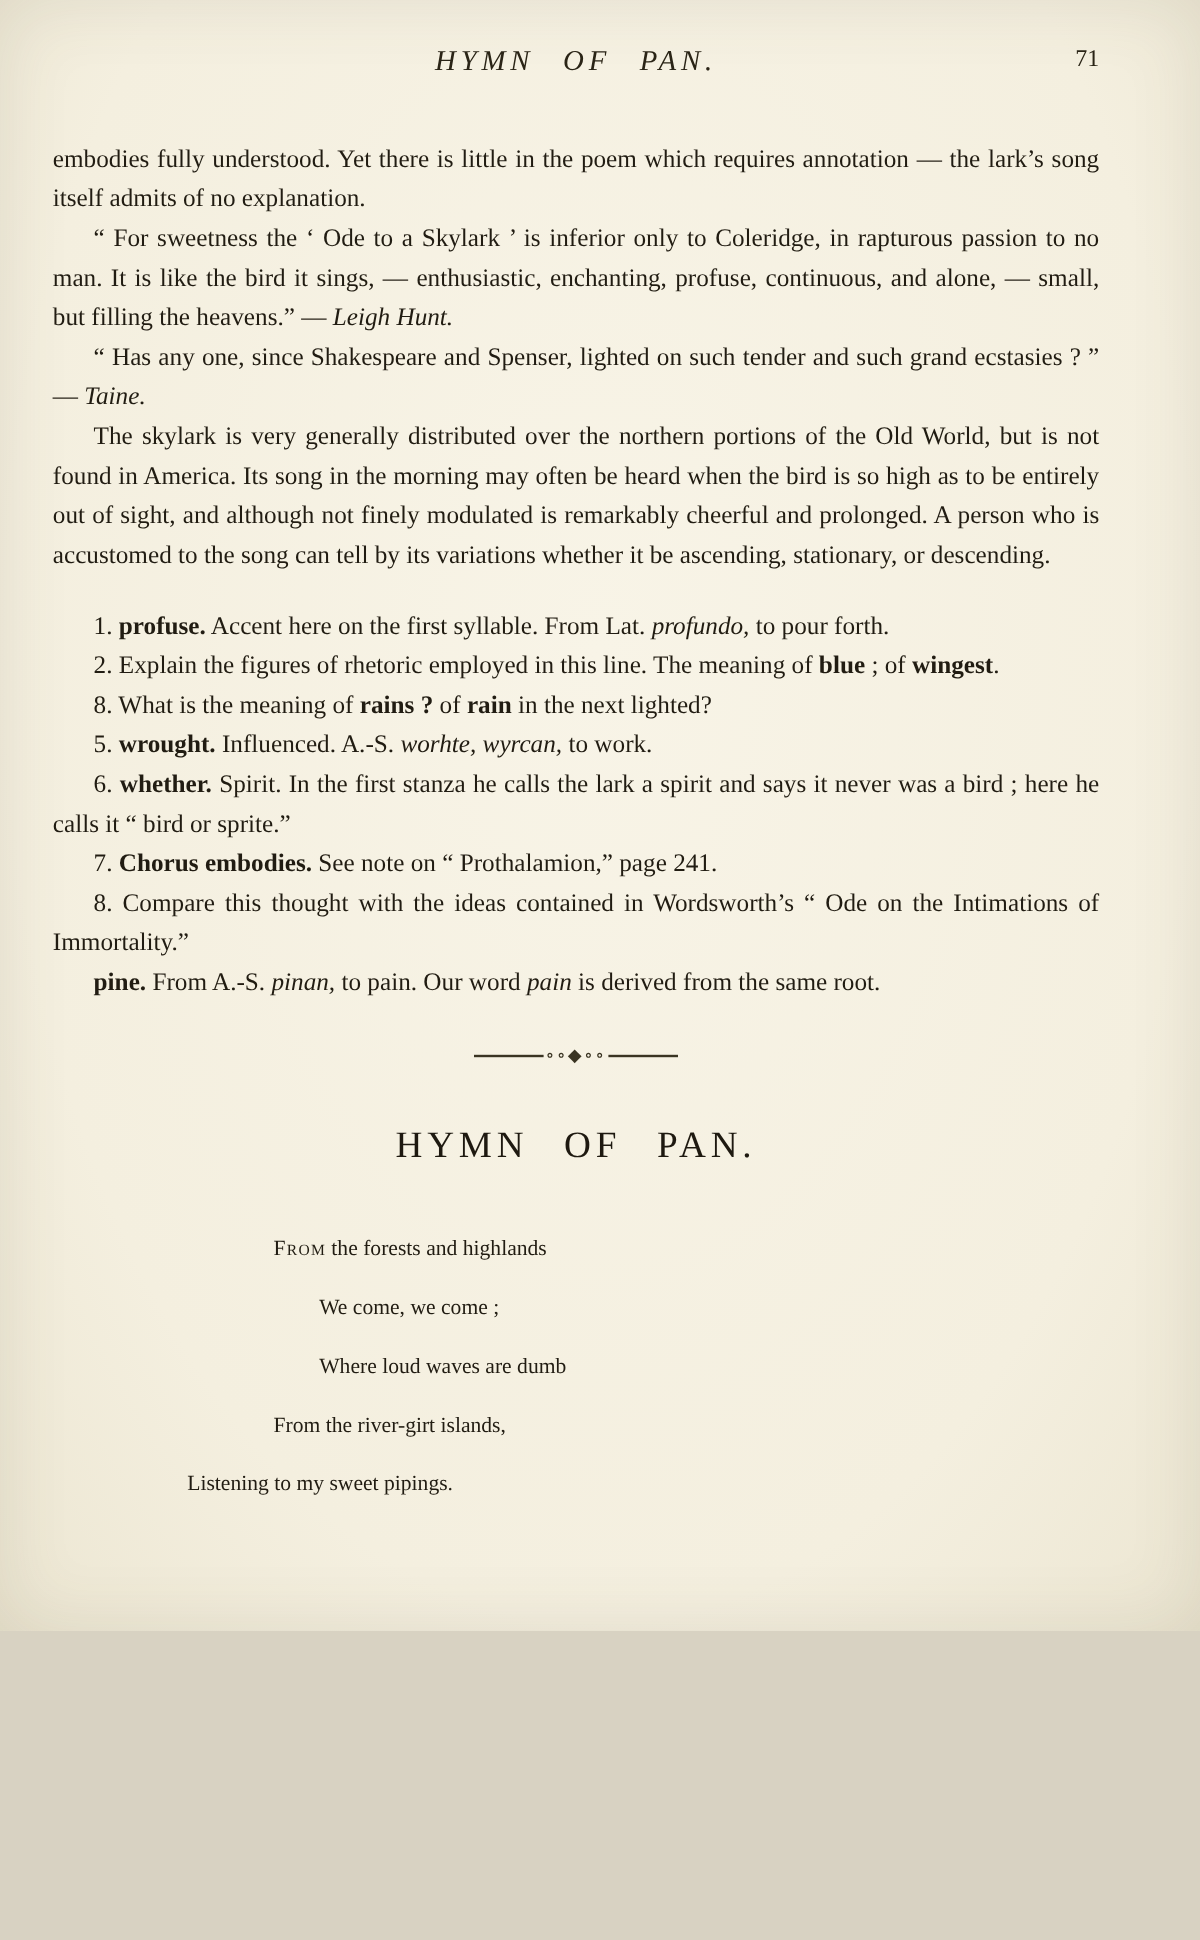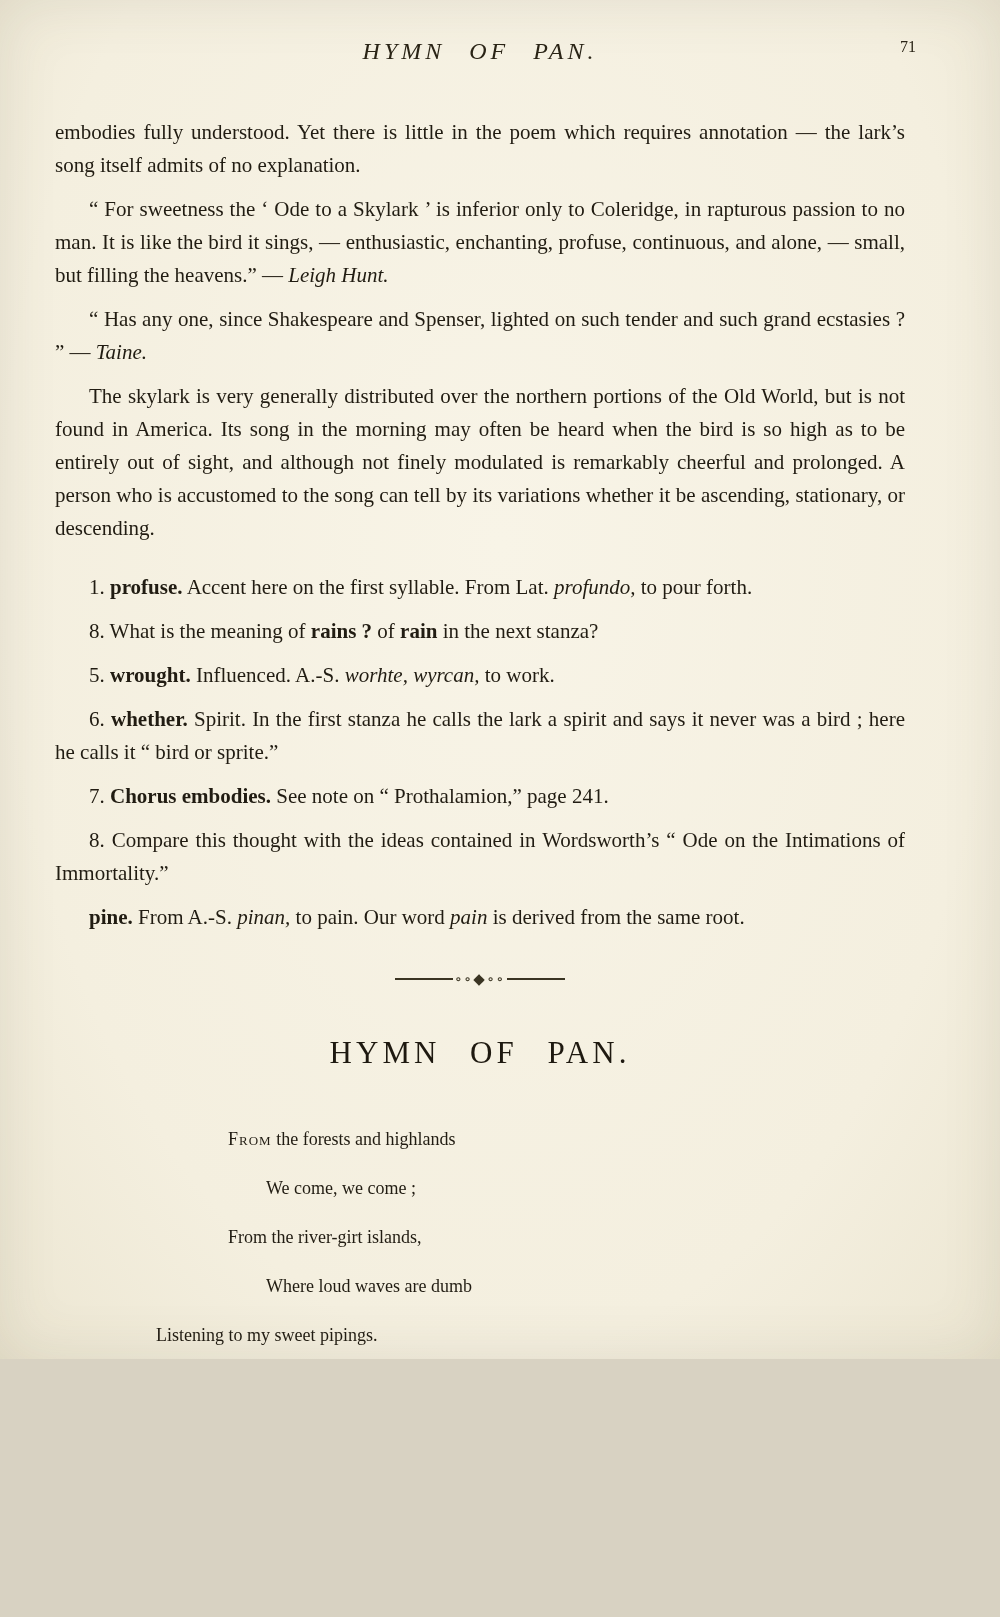--- a/index.html
+++ b/index.html
@@ -30,29 +30,29 @@
     font-style: italic;
     font-size: 24px;
     letter-spacing: 4px;
     word-spacing: 14px;
     color: #2a2416;
   }
   .page-number {
     position: absolute;
     right: 0;
     top: 0;
-    font-size: 16px;
+    font-size: 20px;
     color: #2a2416;
   }
   .text-block {
     font-size: 21px;
     line-height: 33px;
   }
   .para, .note {
-    margin: 11px;
+    margin: 0;
     text-align: justify;
   }
   .para.indent-1, .note.indent-1 { text-indent: 34px; }
   .notes-block { margin-top: 26px; }
   .seg-b { font-weight: bold; }
   .seg-i { font-style: italic; }
   .seg-sc { font-variant: small-caps; letter-spacing: 1px; }
   .ornament {
     margin-top: 40px;
     display: flex;
@@ -104,39 +104,40 @@
 
     <div class="paragraphs-block">
         <p class="para indent-0"><span>embodies fully understood.  Yet there is little in the poem which requires annotation — the lark’s song itself admits of no explanation.</span></p>
         <p class="para indent-1"><span>“ For sweetness the ‘ Ode to a Skylark ’ is inferior only to Coleridge, in rapturous passion to no man.  It is like the bird it sings, — enthusiastic, enchanting, profuse, continuous, and alone, — small, but filling the heavens.” — </span><span class="seg-i">Leigh Hunt.</span></p>
         <p class="para indent-1"><span>“ Has any one, since Shakespeare and Spenser, lighted on such tender and such grand ecstasies ? ” — </span><span class="seg-i">Taine.</span></p>
         <p class="para indent-1"><span>The skylark is very generally distributed over the northern portions of the Old World, but is not found in America.  Its song in the morning may often be heard when the bird is so high as to be entirely out of sight, and although not finely modulated is remarkably cheerful and prolonged.  A person who is accustomed to the song can tell by its variations whether it be ascending, stationary, or descending.</span></p>
       </div>
 
     <div class="notes-block">
         <p class="note indent-1"><span>1. </span><span class="seg-b">profuse.</span><span>  Accent here on the first syllable.  From Lat. </span><span class="seg-i">profundo,</span><span> to pour forth.</span></p>
-        <p class="note indent-1"><span>8.  What is the meaning of </span><span class="seg-b">rains ?</span><span> of </span><span class="seg-b">rain</span><span> in the next stanza?</span></p>
+        <p class="note indent-1"><span>2.  Explain the figures of rhetoric employed in this line.  The meaning of </span><span class="seg-b">blue</span><span> ; of </span><span class="seg-b">wingest</span><span>.</span></p>
+        <p class="note indent-1"><span>8.  What is the meaning of </span><span class="seg-b">rains ?</span><span> of </span><span class="seg-b">rain</span><span> in the next lighted?</span></p>
         <p class="note indent-1"><span>5. </span><span class="seg-b">wrought.</span><span>  Influenced.  A.-S. </span><span class="seg-i">worhte, wyrcan,</span><span> to work.</span></p>
         <p class="note indent-1"><span>6. </span><span class="seg-b">whether.</span><span>  Spirit.  In the first stanza he calls the lark a spirit and says it never was a bird ;  here he calls it “ bird or sprite.”</span></p>
         <p class="note indent-1"><span>7. </span><span class="seg-b">Chorus embodies.</span><span>  See note on “ Prothalamion,” page 241.</span></p>
         <p class="note indent-1"><span>8.  Compare this thought with the ideas contained in Wordsworth’s “ Ode on the Intimations of Immortality.”</span></p>
         <p class="note indent-1"><span class="seg-b">pine.</span><span>  From A.-S. </span><span class="seg-i">pinan,</span><span> to pain.  Our word </span><span class="seg-i">pain</span><span> is derived from the same root.</span></p>
       </div>
 
     <div class="ornament">
       <span class="orn-line"></span>
       <span class="orn-center">∘∘◆∘∘</span>
       <span class="orn-line"></span>
     </div>
 
     <h1 class="poem-title">HYMN OF PAN.</h1>
 
     <div class="poem">
         <p class="poem-line indent-1"><span class="seg-sc">From</span><span> the forests and highlands</span></p>
         <p class="poem-line indent-2"><span>We come, we come ;</span></p>
+        <p class="poem-line indent-2"><span>Where loud waves are dumb</span></p>
         <p class="poem-line indent-1"><span>From the river-girt islands,</span></p>
-        <p class="poem-line indent-2"><span>Where loud waves are dumb</span></p>
         <p class="poem-line indent-0"><span>Listening to my sweet pipings.</span></p>
       </div>
 
   </main>
 
 </div>
 
 </body></html>

